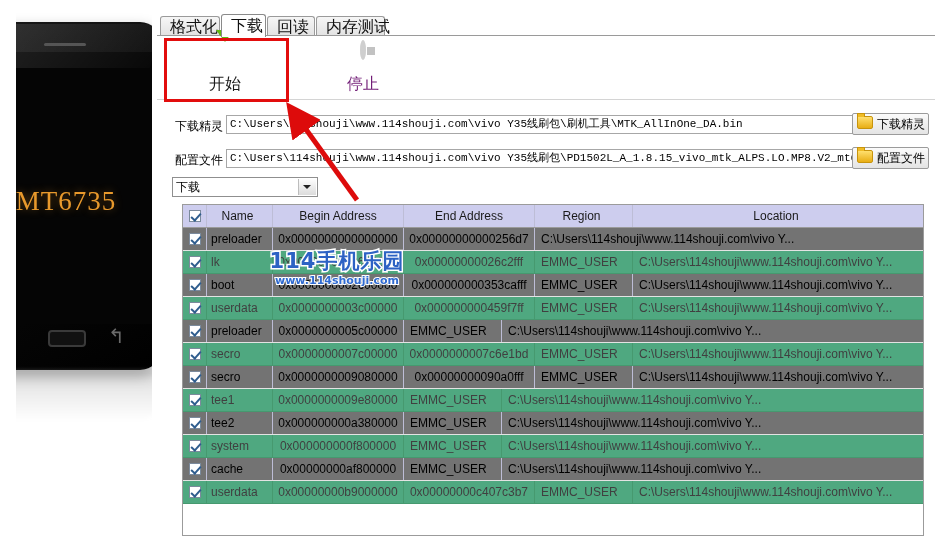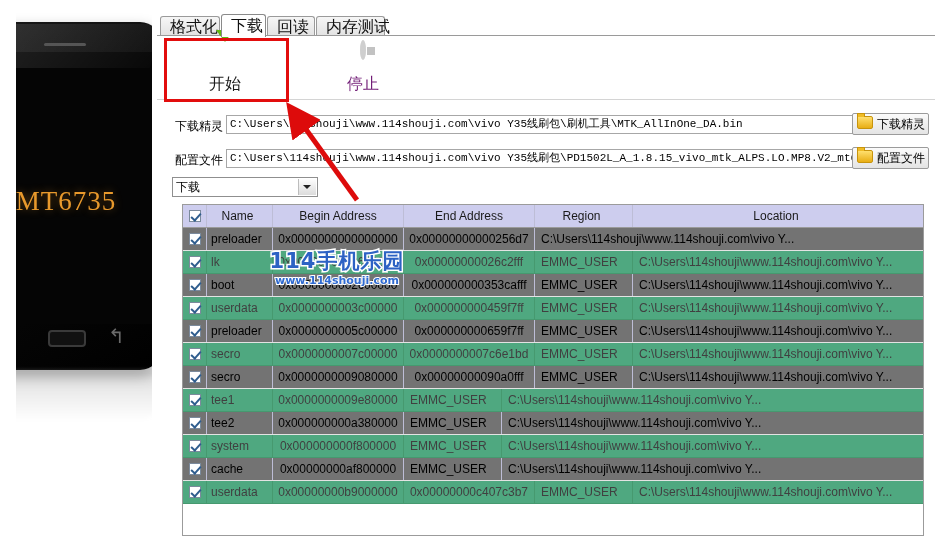--- a/index.html
+++ b/index.html
@@ -529,21 +529,20 @@
           <div class="cell c-end">0x000000000459f7ff</div>
           <div class="cell c-reg">EMMC_USER</div>
           <div class="cell c-loc">C:\Users\114shouji\www.114shouji.com\vivo Y...</div>
         </div>
         <div class="grid-row data-row">
           <div class="cell c-chk">
             <span class="chk"></span>
           </div>
           <div class="cell c-name">preloader</div>
           <div class="cell c-beg">0x0000000005c00000</div>
-          <div class="cell c-end">0x000000000659f7ff</div>
           <div class="cell c-reg">EMMC_USER</div>
           <div class="cell c-loc">C:\Users\114shouji\www.114shouji.com\vivo Y...</div>
         </div>
         <div class="grid-row data-row alt">
           <div class="cell c-chk">
             <span class="chk"></span>
           </div>
           <div class="cell c-name">secro</div>
           <div class="cell c-beg">0x0000000007c00000</div>
           <div class="cell c-end">0x0000000007c6e1bd</div>

